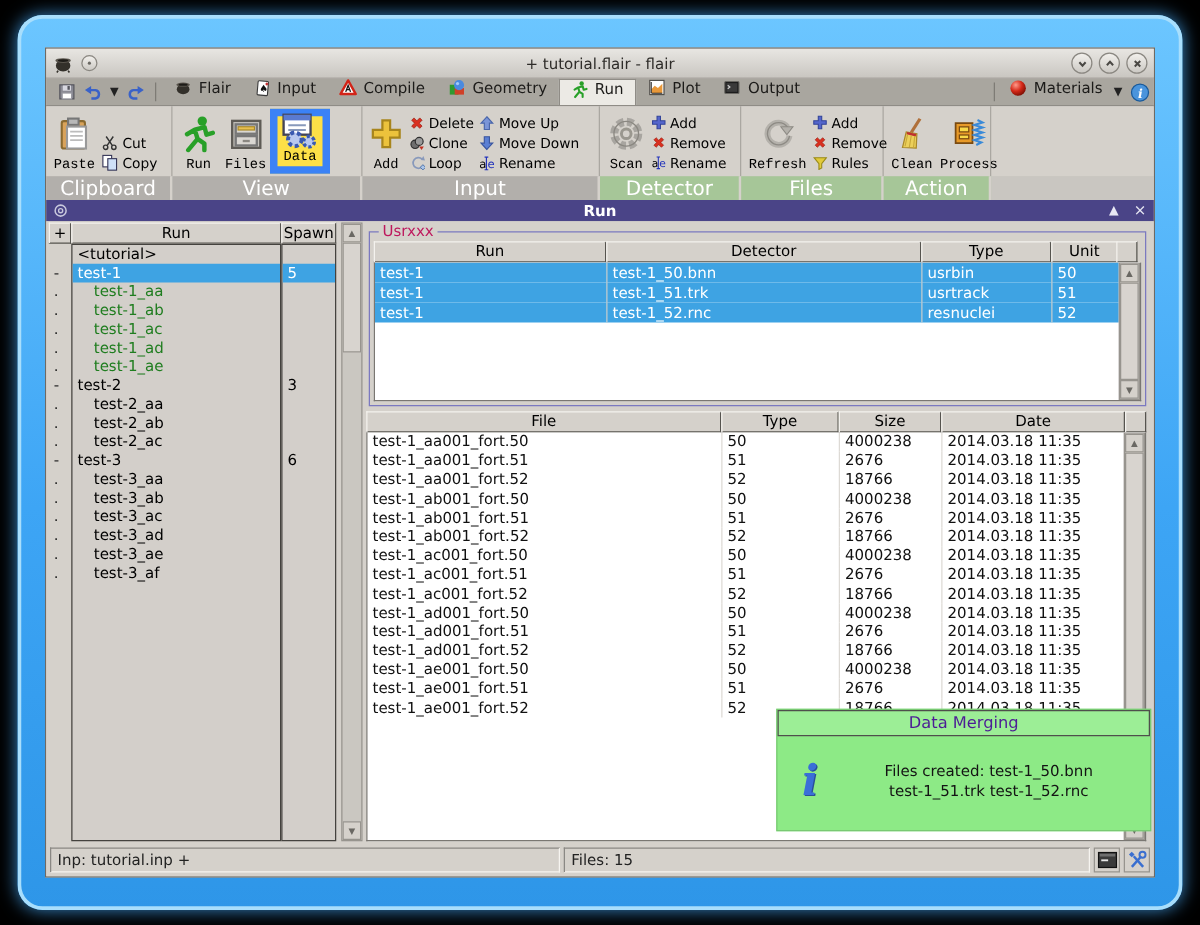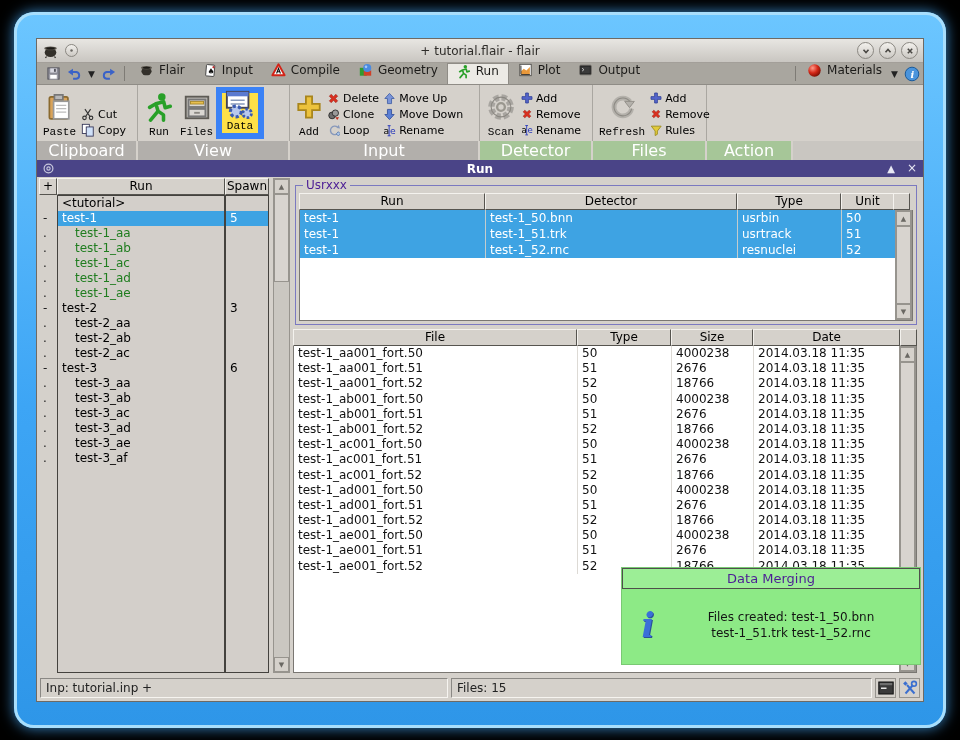--- a/index.html
+++ b/index.html
@@ -75,21 +75,21 @@
 
   .sb { position:absolute; width:17px; background:#cac7c1; border:1px solid #97948e; display:flex; flex-direction:column; }
   .tree-sb { left:236px; top:1px; bottom:2px; }
   .sb .sbarrow { height:15px; flex:none; background:#d5d1cb; border:1px solid #97948e; display:flex; align-items:center;
                  justify-content:center; font-size:7px; color:#6a6863; }
   .sb .sbthumb { background:#d8d4cf; border:1px solid #97948e; flex:none; }
   .sb .sbtrack { flex:1; }
 
   
   .usrxxx-box { position:absolute; left:258px; right:6px; top:8px; height:140px; border:1px solid #7b79c0; }
-  .usrxxx-label { position:absolute; top:-8px; left:7px; background:#d5d1cb; padding:0 3px; color:#4c1d95; font-size:12px; line-height:14px; }
+  .usrxxx-label { position:absolute; top:-8px; left:7px; background:#d5d1cb; padding:0 3px; color:#be185d; font-size:12px; line-height:14px; }
   .utable { position:absolute; left:3px; right:3px; top:7px; bottom:3px; display:flex; flex-direction:column; }
   .uhead, .urow { display:flex; }
   .uhead { flex:none; }
   .hcell { height:17px; border:1px solid #56544f; border-top-color:#f4f2ee; border-left-color:#f4f2ee;
            background:#d5d1cb; font-size:12px; text-align:center; line-height:15px; }
   .ubody { flex:1; background:#fff; border:1px solid #7a7772; border-top:none; overflow:hidden;
            display:flex; flex-direction:row; }
   .ubody-rows { flex:1; }
   .urow { height:16px; line-height:16px; font-size:12px; background:var(--selection,#3ea3e3); color:#fff; }
   .urow .c, .frow .c { padding-left:4px; white-space:nowrap; overflow:hidden; border-right:1px solid rgba(210,208,203,.9); }
@@ -459,20 +459,44 @@
         </div>
         <div class="rsmall">
           <svg width="12" height="12" viewBox="0 0 14 14">
               <polygon points="1.5,2.5 13,2.5 8.6,8.2 8.6,12 6,13.5 6,8.2" fill="#e2ca3a" stroke="#998a18"></polygon>
             </svg>
           <span>Rules</span>
         </div>
       </div>
     </div>
 
+    <div class="rgroup w-act">
+      <div class="rbig">
+        <span class="ric">
+            <svg width="28" height="28" viewBox="0 0 28 28">
+              <line x1="20" y1="2" x2="13" y2="13" stroke="#b0703a" stroke-width="2.6"></line>
+              <polygon points="6,25 17,25.5 17.5,14 9,12.5" fill="#ecd05a" stroke="#a8882a"></polygon>
+              <path d="M9.5 13.5 L16.8 15.2" stroke="#c03030" stroke-width="2"></path>
+              <path d="M8 24 L10 15 M11.5 24.6 L13 15.5 M14.8 25 L15.8 15.8" stroke="#c8a83a" stroke-width="0.9"></path>
+            </svg>
+          </span>
+        <span class="rlbl">Clean</span>
+      </div>
+      <div class="rbig">
+        <span class="ric">
+            <svg width="28" height="28" viewBox="0 0 28 28">
+              <rect x="3.5" y="5.5" width="13.5" height="16" fill="#e89a28" stroke="#7a4a10" stroke-width="1.4"></rect>
+              <rect x="6.5" y="8.5" width="7.5" height="4" fill="#f8d848" stroke="#7a4a10"></rect>
+              <rect x="6.5" y="15" width="7.5" height="3" fill="#f8d848" stroke="#7a4a10"></rect>
+              <polyline points="21,3 25,5 18.5,7 25,9 18.5,11 25,13 18.5,15 25,17 18.5,19 24,21 20,23" fill="none" stroke="#3a8ad8" stroke-width="1.7"></polyline>
+            </svg>
+          </span>
+        <span class="rlbl">Process</span>
+      </div>
+    </div>
     <div class="rgroup rfill"></div>
   </div>
 
   <div class="grouplabels">
     <span class="seg gray w-clip">Clipboard</span>
     <span class="seg gray w-view">View</span>
     <span class="seg gray w-input">Input</span>
     <span class="seg green w-det">Detector</span>
     <span class="seg green w-files">Files</span>
     <span class="seg green w-act">Action</span>

